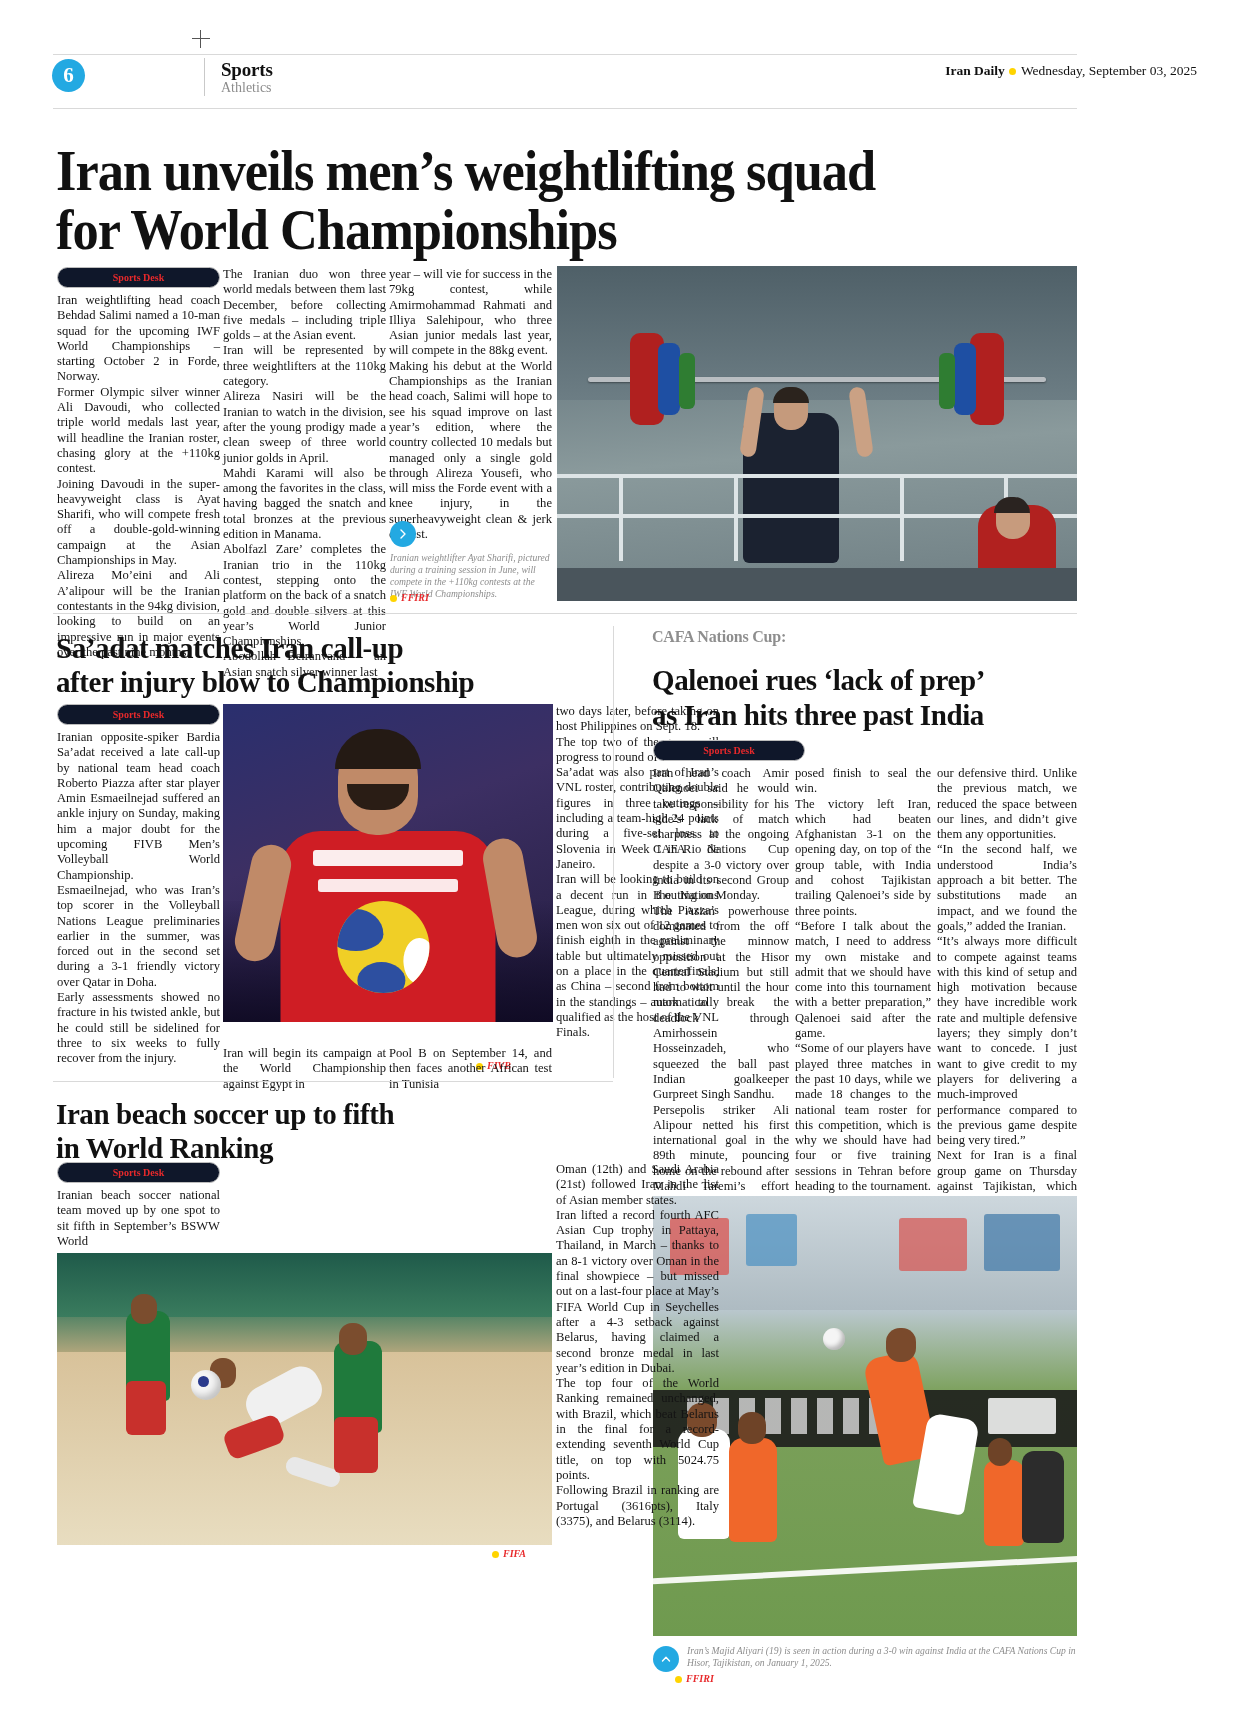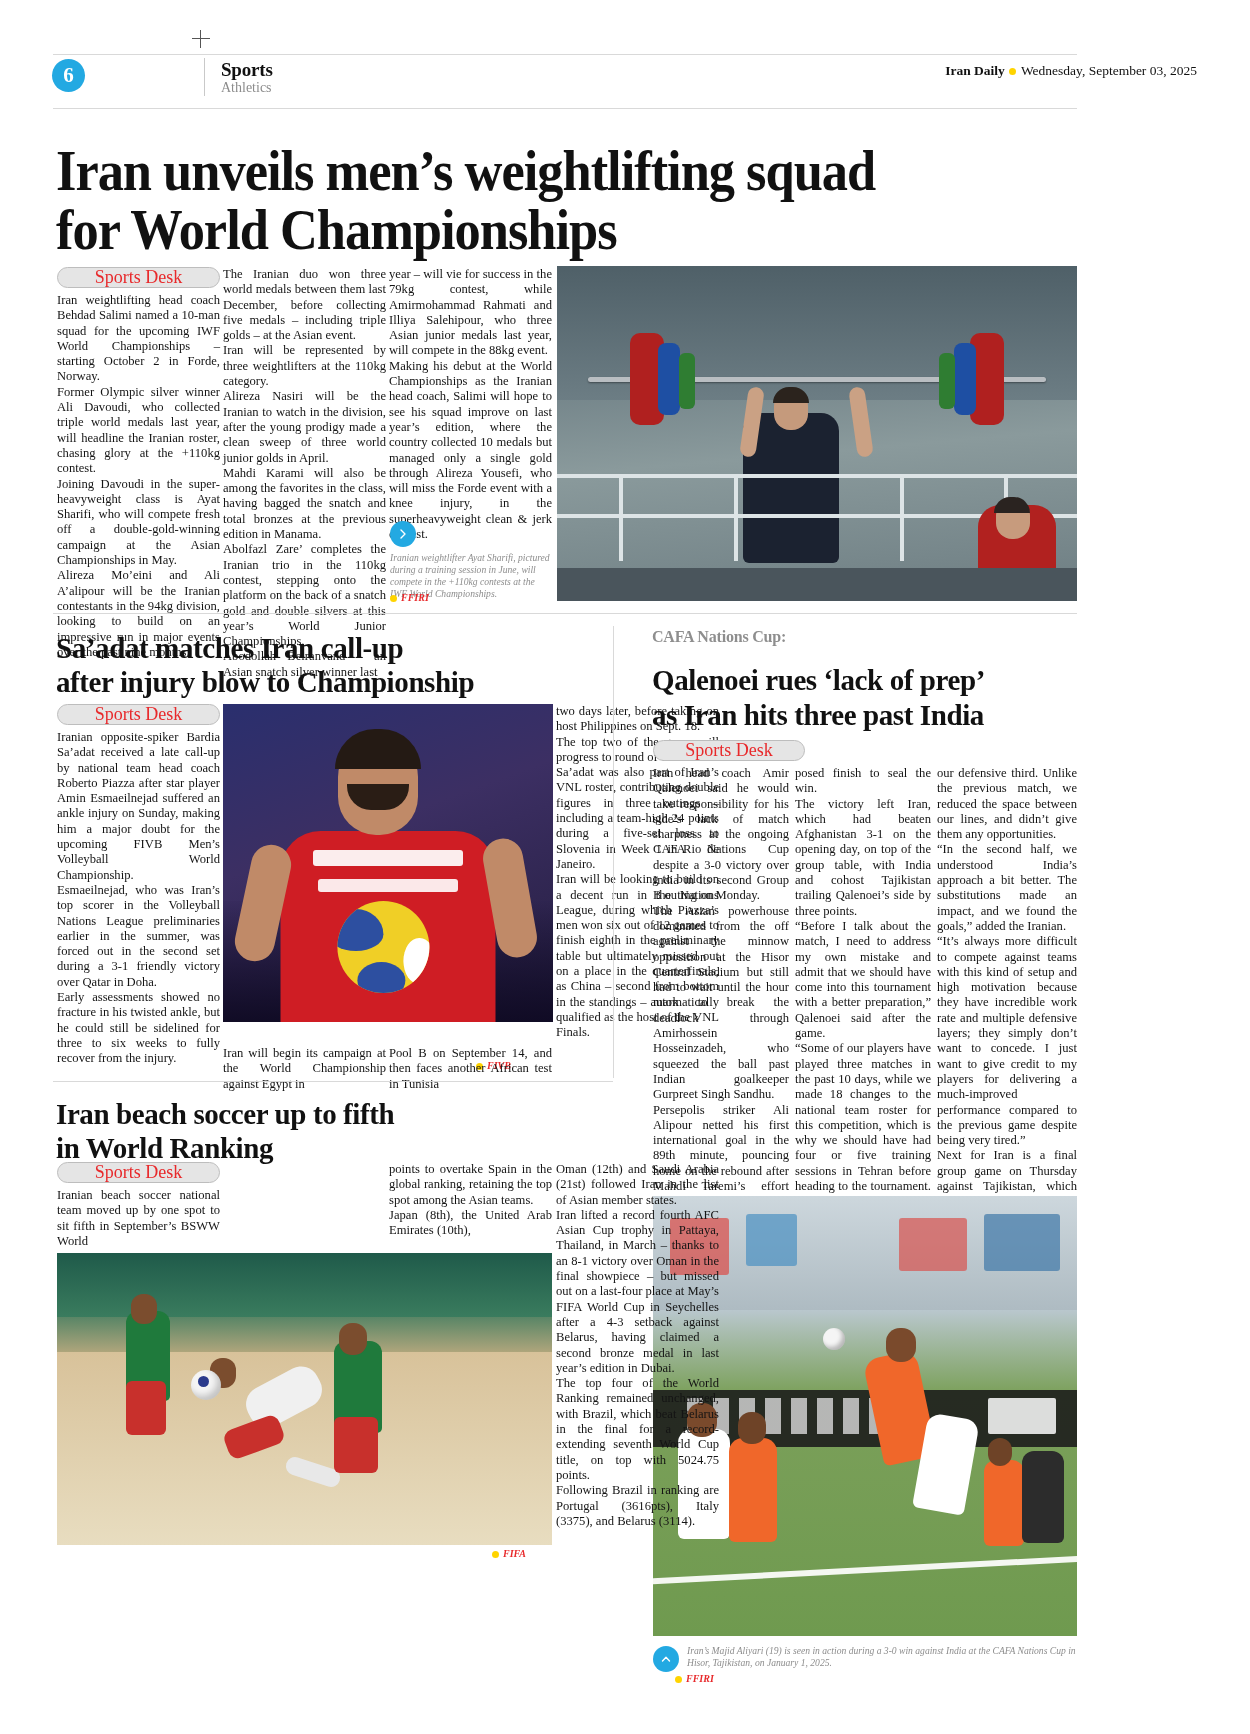--- a/index.html
+++ b/index.html
@@ -81,22 +81,22 @@
     position:absolute; font-weight:bold; font-size:16px;
     color:#8e8e8e; letter-spacing:-0.2px;
   }
 
   
   .desk-badge {
     position:absolute;
     border:1px solid #bdbdbd; border-radius:11px;
     height:21px; width:163px;
     display:flex; align-items:center; justify-content:center;
-    color:#e8292b; font-weight:normal; font-size:18px;
-    background:#e5e5e5;
+    color:#e8292b; font-weight:bold; font-size:10px;
+    background:#0f172a;
   }
 
   
   .col {
     position:absolute;
     font-size:12.6px; line-height:15.3px;
     text-align:justify;
     hyphens:auto; -webkit-hyphens:auto;
     color:#141414;
   }
@@ -310,22 +310,20 @@
   <div class="credit" style="position:absolute; left:675px; top:1673px;">
     <span class="dot-yellow"></span><span>FFIRI</span>
   </div>
 
   <div class="headline-md" style="left:56px; top:1096px; width:520px;">Iran beach soccer up to fifth</div>
   <div class="headline-md" style="left:56px; top:1130px; width:520px;">in World Ranking</div>
 
   <div class="desk-badge" style="left:57px; top:1162px; width:163px;">Sports Desk</div>
 
   <div class="col" style="left:57px; top:1188px; width:163px; white-space:pre-line;">Iranian beach soccer national team moved up by one spot to sit fifth in September’s BSWW World</div>
-  <div class="col" style="left:389px; top:1162px; width:163px; white-space:pre-line;">points to overtake Spain in the global ranking, retaining the top spot among the Asian teams.
-Japan (8th), the United Arab Emirates (10th),</div>
   <div class="col" style="left:556px; top:1162px; width:163px; white-space:pre-line;">Oman (12th) and Saudi Arabia (21st) followed Iran in the list of Asian member states.
 Iran lifted a record fourth AFC Asian Cup trophy in Pattaya, Thailand, in March – thanks to an 8-1 victory over Oman in the final showpiece – but missed out on a last-four place at May’s FIFA World Cup in Seychelles after a 4-3 setback against Belarus, having claimed a second bronze medal in last year’s edition in Dubai.
 The top four of the World Ranking remained unchanged, with Brazil, which beat Belarus in the final for a record-extending seventh World Cup title, on top with 5024.75 points.
 Following Brazil in ranking are Portugal (3616pts), Italy (3375), and Belarus (3114).</div>
 
   <div class="photo" style="left:57px; top:1253px; width:495px; height:292px;">
     <div style="position:absolute;inset:0;background:linear-gradient(180deg,#2d6b55 0%,#3d7b5f 18%,#cbb083 38%,#ded0ab 100%);"></div>
     <div style="position:absolute;left:0;top:0;width:100%;height:22%;background:linear-gradient(180deg,#1f5a4a,#3a7c5e);"></div>
 
     <div style="position:absolute;left:0;top:34%;width:100%;height:66%;background:linear-gradient(180deg,#d8c29a,#e8ddc0);"></div>

